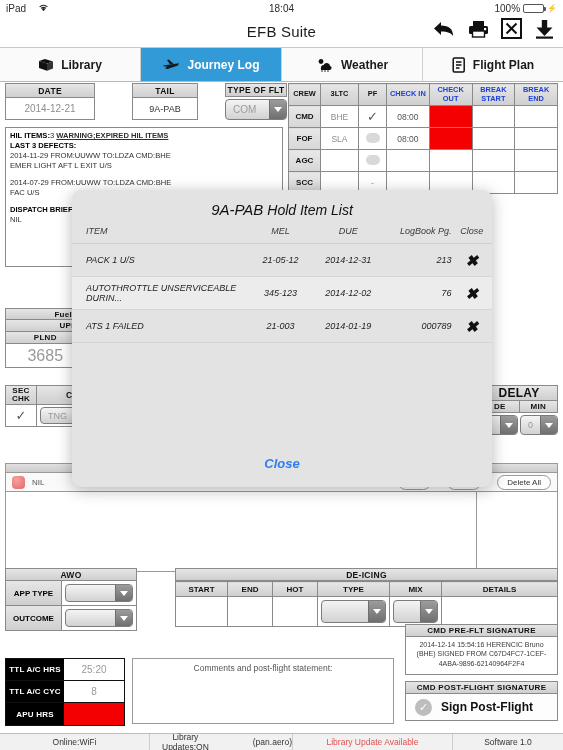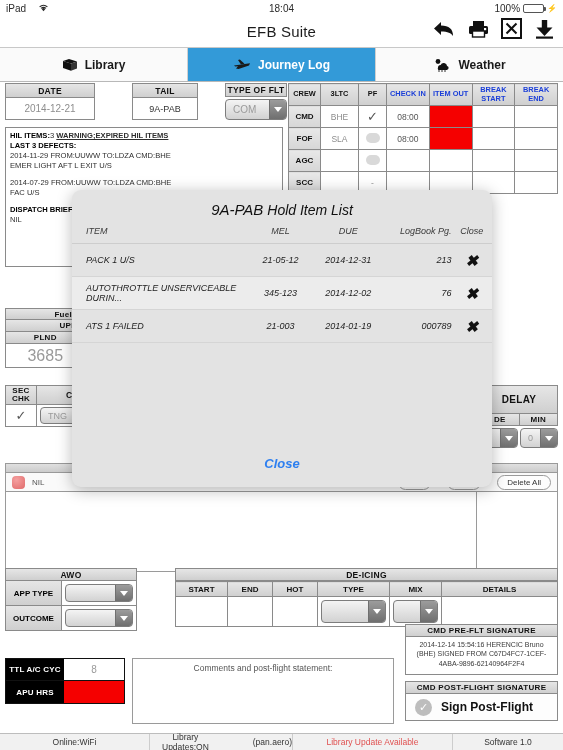--- a/index.html
+++ b/index.html
@@ -121,21 +121,21 @@
   .sec-h2 { width:72px; height:20px; font-size:8.5px; }
   .sec-vrow { display:flex; }
   .sec-v1 { width:32px; height:22px; border-top:none; }
   .sec-v2 { width:72px; height:22px; border-top:none; background:#fff;
             border:1px solid #8a8a8a; border-top:none; padding:2px 3px; }
   .sec-v2 .selectbox { height:100%; font-size:9px; }
   .tickmark { color:#555; font-size:13px; }
 
   
   .delayblk { position:absolute; right:5px; top:385px; width:78px; }
-  .delay-top { height:29px; font-size:10px;text-align:right; }
+  .delay-top { height:16px; font-size:12px;text-align:right; }
   .delay-sub { display:flex; }
   .delay-sub .hdrcell { height:12px; font-size:8px; }
   .delay-de { flex:1; }
   .delay-min { flex:1; }
   .delay-vals { display:flex; gap:2px; padding-top:2px; }
   .delay-vals .selectbox { height:20px; flex:1; font-size:9px; }
 
   
   .crewtbl { position:absolute; right:5px; top:83px; width:270px;
              border-collapse: collapse; table-layout: fixed; }
@@ -346,20 +346,29 @@
         <svg width="18" height="14" viewBox="0 0 18 14">
             <circle cx="5" cy="3.5" r="2.4" fill="#111"></circle>
             <path d="M5 9.6 a2.6 2.6 0 0 1 2.6-2.6 a3.4 3.4 0 0 1 6.5 .9 a2.1 2.1 0 0 1 -.3 4.1 H5.3 a2.3 2.3 0 0 1 -.3 -2.4Z" fill="#111"></path>
             <circle cx="6" cy="13" r=".8" fill="#111"></circle>
             <circle cx="9" cy="13" r=".8" fill="#111"></circle>
             <circle cx="12" cy="13" r=".8" fill="#111"></circle>
           </svg>
       </span>
       <span>Weather</span>
     </div>
+    <div class="tab">
+      <span>
+        <svg width="14" height="16" viewBox="0 0 14 16">
+            <rect x="1.2" y="1" width="11" height="14" rx="1.2" fill="none" stroke="#111" stroke-width="1.5"></rect>
+            <path d="M4 5 H9.5 M4 8 H9.5 M4 11 H7.5" stroke="#111" stroke-width="1.3"></path>
+          </svg>
+      </span>
+      <span>Flight Plan</span>
+    </div>
   </div>
 
   <div class="leftcol">
     <div class="row-top">
       <div class="fld-date">
         <div class="hdrcell">DATE</div>
         <div class="valcell">2014-12-21</div>
       </div>
       <div class="fld-tail">
         <div class="hdrcell">TAIL</div>
@@ -447,21 +456,21 @@
     </div>
   </div>
 
   <table class="crewtbl">
     <tbody>
         <tr>
       <th style="width:32px;">CREW</th>
       <th style="width:38px;">3LTC</th>
       <th style="width:28px;">PF</th>
       <th class="blue">CHECK IN</th>
-      <th class="blue">ITEM OUT</th>
+      <th class="blue">CHECK OUT</th>
       <th class="blue">BREAK START</th>
       <th class="blue">BREAK END</th>
     </tr>
     <tr>
       <td class="rowlbl">CMD</td>
       <td>BHE</td>
       <td><span class="tickmark">✓</span></td>
       <td class="time">08:00</td>
       <td class="redcell"></td>
       <td></td>
@@ -576,20 +585,24 @@
   </div>
   <div class="sig2">
     <div class="hdrcell title">CMD POST-FLIGHT SIGNATURE</div>
     <div class="body">
       <span class="check">✓</span>
       <span class="lab">Sign Post-Flight</span>
     </div>
   </div>
 
   <div class="achrs">
+    <div class="r">
+      <div class="k">TTL A/C HRS</div>
+      <div class="v">25:20</div>
+    </div>
     <div class="r">
       <div class="k">TTL A/C CYC</div>
       <div class="v">8</div>
     </div>
     <div class="r">
       <div class="k">APU HRS</div>
       <div class="v red"></div>
     </div>
   </div>
 

